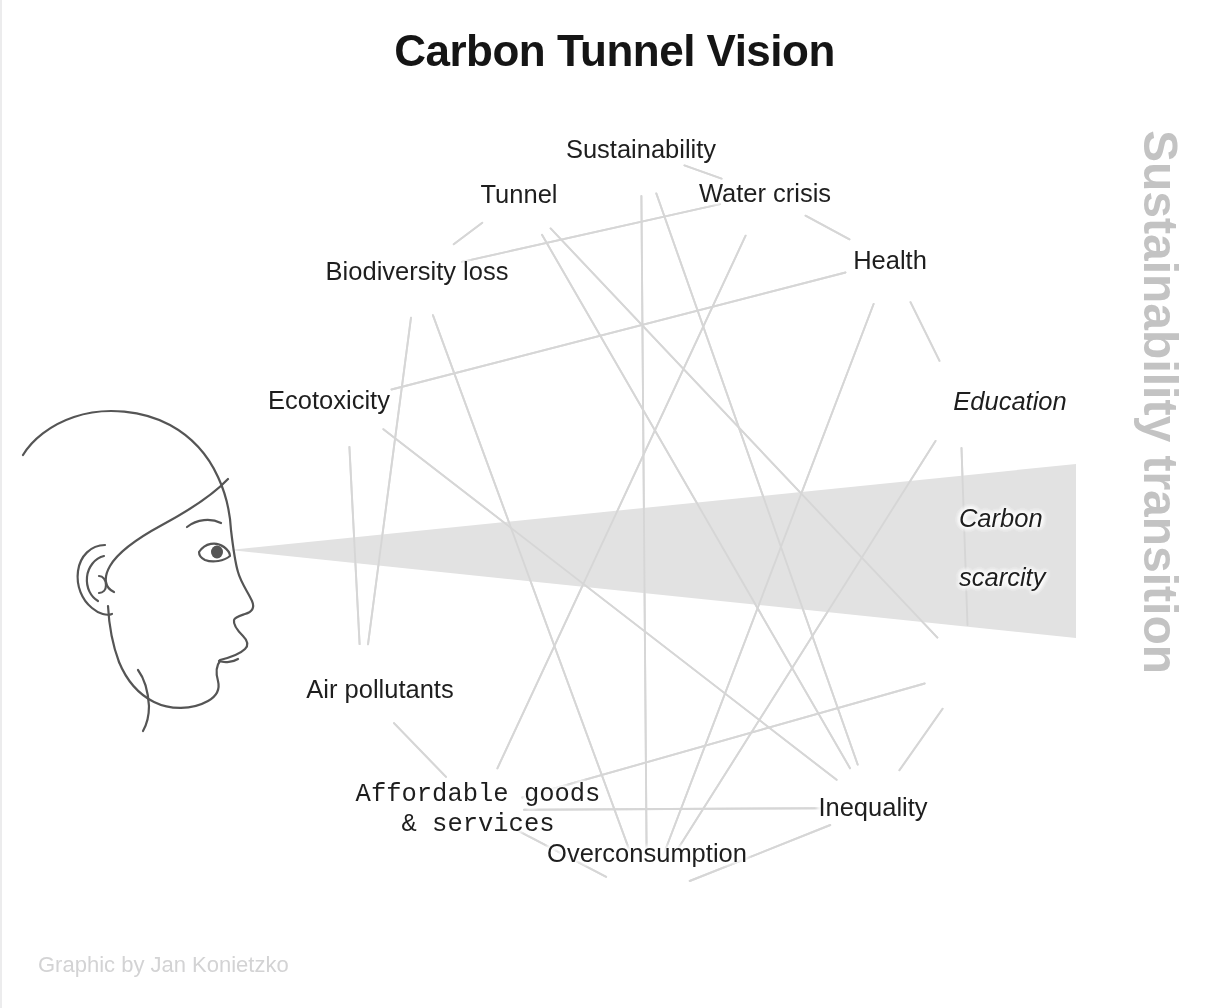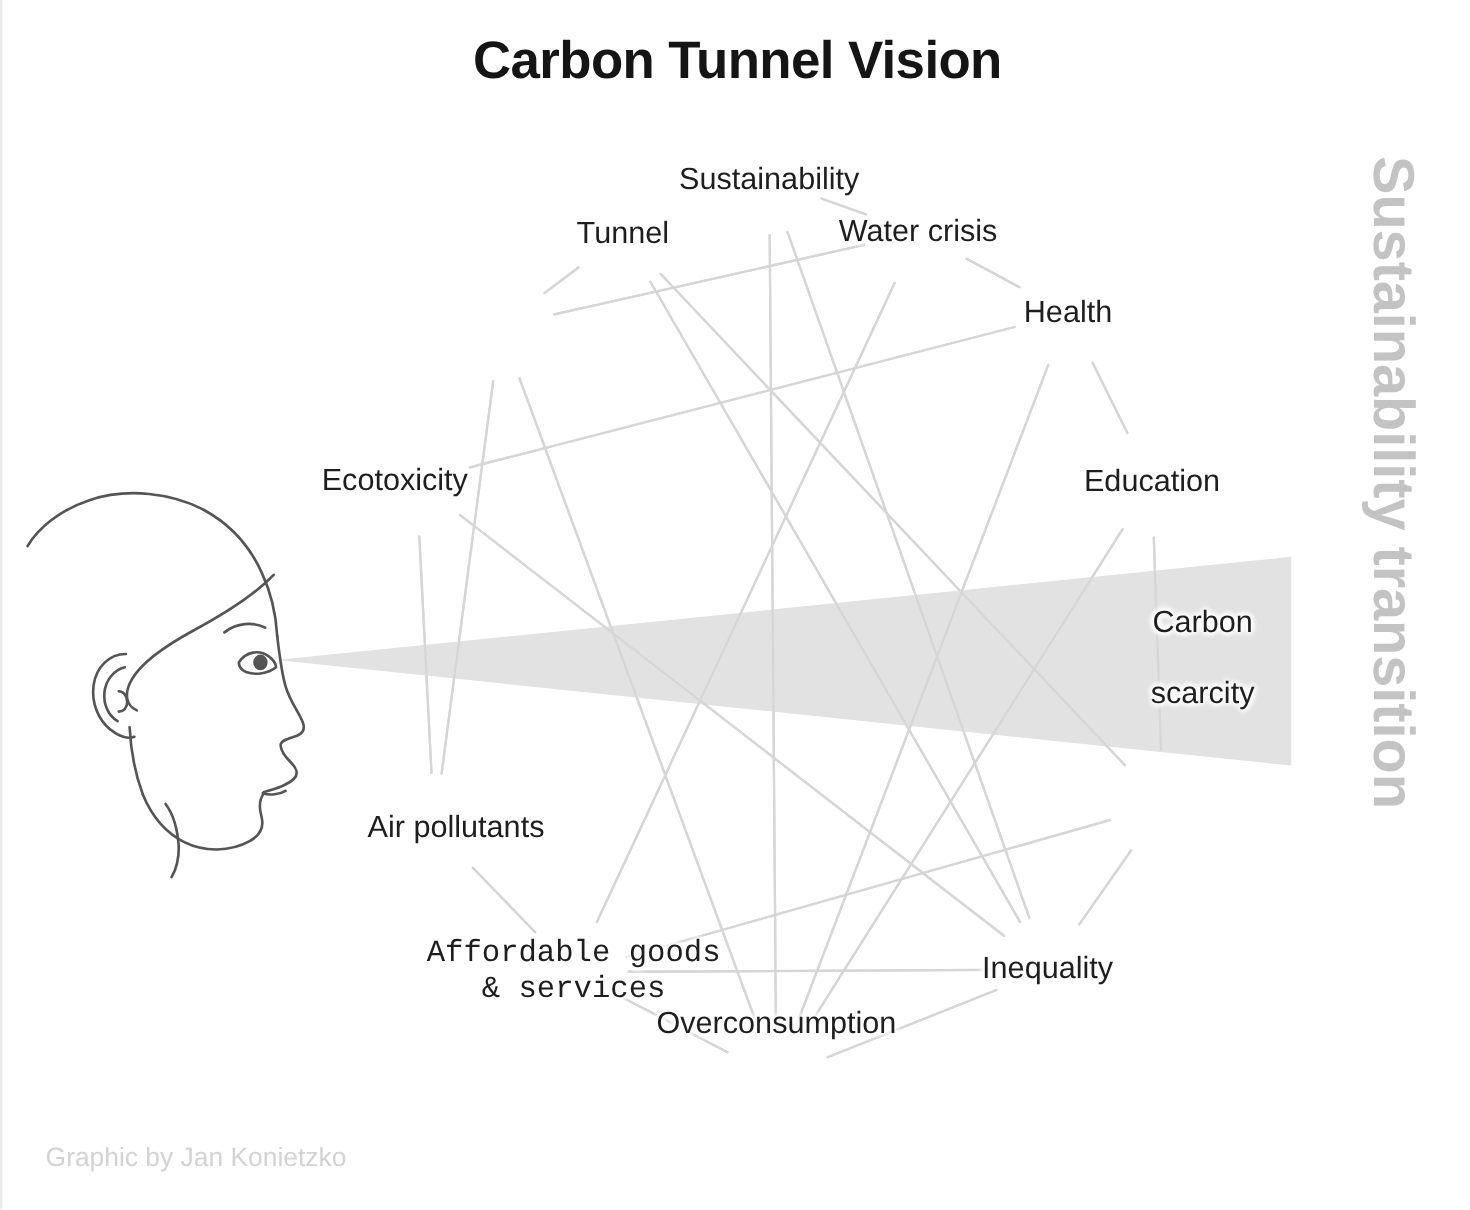--- a/index.html
+++ b/index.html
@@ -54,21 +54,22 @@
     transform: translate(-50%, -50%);
     z-index: 5;
     pointer-events: auto;
     
     text-shadow:
        0 0 6px #fff,  0 0 6px #fff,  0 0 6px #fff,
        2px 0 4px #fff, -2px 0 4px #fff,
        0 2px 4px #fff, 0 -2px 4px #fff;
   }
   .node-label.focus {
-    text-align: center;
+    text-align: left;
+    font-style: italic;
   }
 
   
   #vertical-axis {
     position: absolute;
     left: 1112px;
     top: 130px;
     width: 800px;
     height: 92px;
     transform: rotate(90deg);
@@ -210,23 +211,24 @@
                C222,561 211,563 203,560
                C199,558 197,555 197,552 Z"></path>
 
       <ellipse cx="215" cy="552" rx="6" ry="6.5" fill="#555555" stroke="none"></ellipse>
     </g>
   </svg>
 
   <div class="node-label" style="left:639px; top:150px;">Sustainability</div>
   <div class="node-label" style="left:517px; top:195px;">Tunnel</div>
   <div class="node-label" style="left:763px; top:194px;">Water crisis</div>
+  <div class="node-label" style="left:415px; top:272px;">Biodiversity loss</div>
   <div class="node-label" style="left:888px; top:261px;">Health</div>
   <div class="node-label" style="left:327px; top:401px;">Ecotoxicity</div>
-  <div class="node-label" style="left:958px; top:402px;">Education</div>
+  <div class="node-label" style="left:1008px; top:402px;font-style:italic;">Education</div>
   <div class="node-label" style="left:360px; top:690px;margin-left:18px;">Air pollutants</div>
   <div class="node-label" style="left:476px; top:810px;font-family:Liberation Mono, monospace;">Affordable goods
 &amp; services</div>
   <div class="node-label" style="left:871px; top:808px;">Inequality</div>
   <div class="node-label" style="left:645px; top:854px;">Overconsumption</div>
 
   <div class="node-label focus" style="left:986px; top:549px;">
     <span>Carbon</span><br>
     <span>scarcity</span>
   </div>

